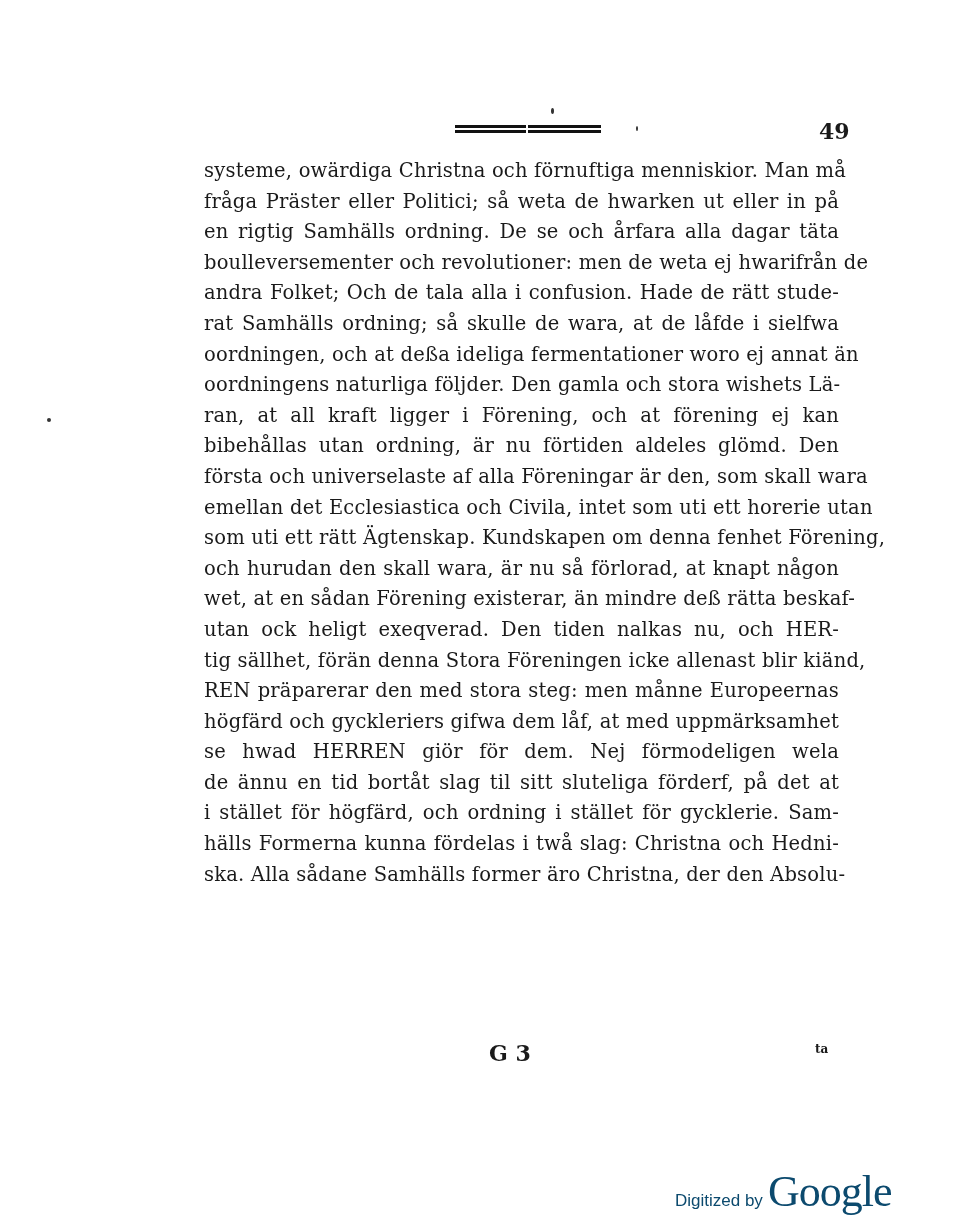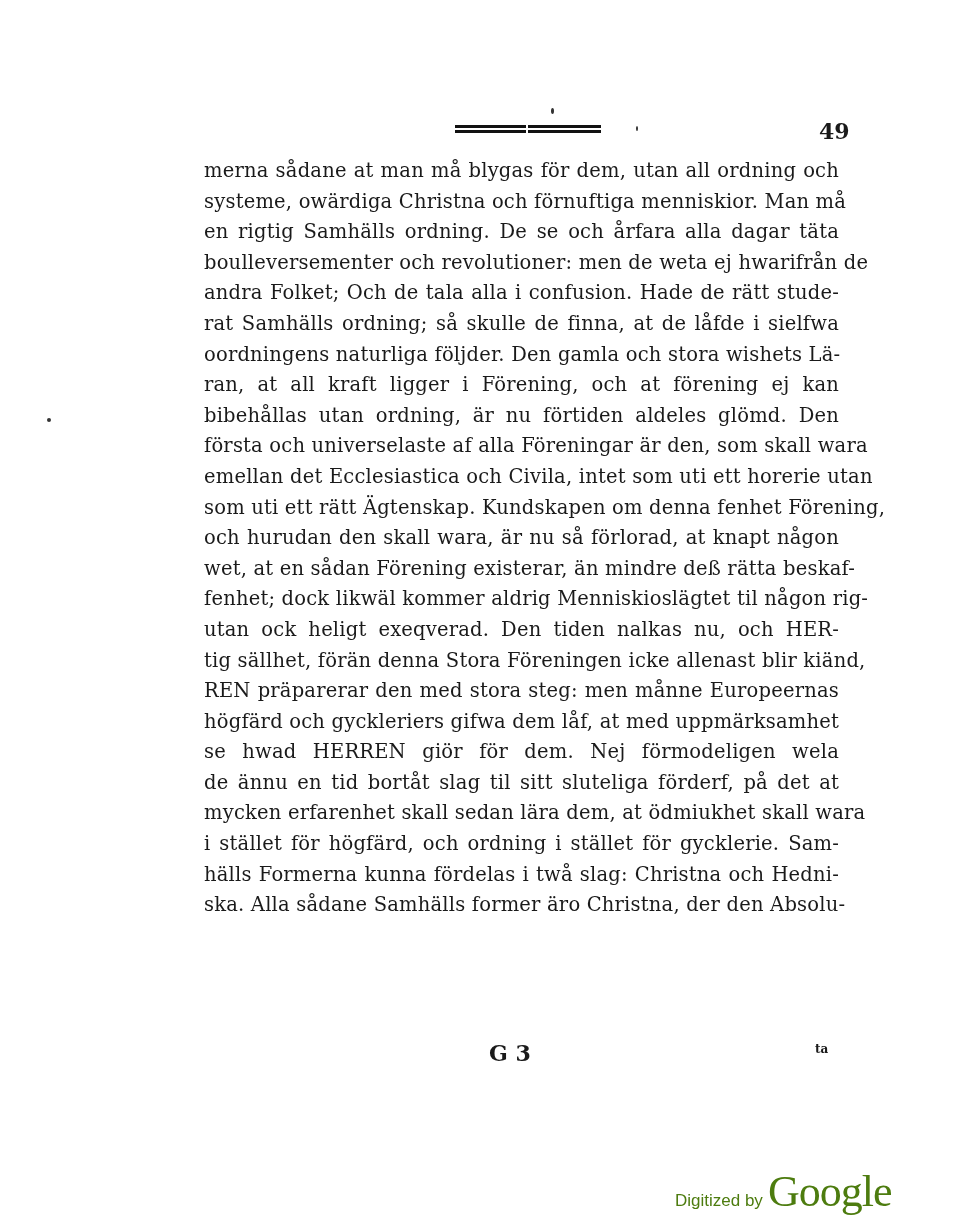--- a/index.html
+++ b/index.html
@@ -10,61 +10,60 @@
   .header-rule .bar { position:absolute; left:0; width:146px; background:#111; }
   .header-rule .b1 { top:0; height:3px; }
   .header-rule .b2 { top:5px; height:3px; }
   .header-rule .split { position:absolute; left:71px; top:-1px; width:2px; height:11px; background:#fff; }
   .page-number { position:absolute; left:780px; top:110px; font-size:22px; font-weight:bold; }
   .text-body { position:absolute; left:165px; top:148px; width:635px; }
   .line { height:30.6px; line-height:30.6px; font-size:19.5px; white-space:nowrap;
           text-align:justify; text-align-last:justify; letter-spacing:0.2px; }
   .signature { position:absolute; left:450px; top:1032px; font-size:22px; font-weight:bold; }
   .catchword { position:absolute; left:776px; top:1034px; font-size:12px; font-weight:bold; }
-  .watermark { position:absolute; left:636px; top:1158px; color:#4d7c0f; white-space:nowrap; }
+  .watermark { position:absolute; left:636px; top:1158px; color:#0c4a6e; white-space:nowrap; }
   .watermark .small { font-family:"Liberation Sans", sans-serif; font-size:17px; vertical-align:baseline; }
   .watermark .logo { font-family:"Liberation Serif", serif; font-size:44px; letter-spacing:-1px; }
   .speck { position:absolute; background:#333; border-radius:50%; }
 </style>
 </head>
 <body>
 
 <div class="page">
 
   <div class="header-rule">
     <div class="bar b1"></div>
     <div class="bar b2"></div>
     <div class="split"></div>
   </div>
 
   <div class="page-number">49</div>
 
   <div class="text-body">
-    <div class="line">merna sådane at man må blygas för dem, utan all ordning och</div>
     <div class="line">systeme, owärdiga Christna och förnuftiga menniskior.  Man må</div>
+    <div class="line">fråga Präster eller Politici; så weta de hwarken ut eller in på</div>
     <div class="line">en rigtig Samhälls ordning.  De se och årfara alla dagar täta</div>
     <div class="line">boulleversementer och revolutioner: men de weta ej hwarifrån de</div>
     <div class="line">andra Folket; Och de tala alla i confusion.  Hade de rätt stude-</div>
-    <div class="line">rat Samhälls ordning; så skulle de finna, at de låfde i sielfwa</div>
+    <div class="line">rat Samhälls ordning; så skulle de wara, at de låfde i sielfwa</div>
+    <div class="line">oordningen, och at deßa ideliga fermentationer woro ej annat än</div>
     <div class="line">oordningens naturliga följder.  Den gamla och stora wishets Lä-</div>
     <div class="line">ran, at all kraft ligger i Förening, och at förening ej kan</div>
     <div class="line">bibehållas utan ordning, är nu förtiden aldeles glömd.  Den</div>
     <div class="line">första och universelaste af alla Föreningar är den, som skall wara</div>
     <div class="line">emellan det Ecclesiastica och Civila, intet som uti ett horerie utan</div>
     <div class="line">som uti ett rätt Ägtenskap. Kundskapen om denna fenhet Förening,</div>
     <div class="line">och hurudan den skall wara, är nu så förlorad, at knapt någon</div>
     <div class="line">wet, at en sådan Förening existerar, än mindre deß rätta beskaf-</div>
-    <div class="line">fenhet; dock likwäl kommer aldrig Menniskioslägtet til någon rig-</div>
     <div class="line">utan ock heligt exeqverad.  Den tiden nalkas nu, och HER-</div>
     <div class="line">tig sällhet, förän denna Stora Föreningen icke allenast blir kiänd,</div>
     <div class="line">REN präparerar den med stora steg: men månne Europeernas</div>
     <div class="line">högfärd och gyckleriers gifwa dem låf, at med uppmärksamhet</div>
     <div class="line">se hwad HERREN giör för dem.  Nej förmodeligen wela</div>
     <div class="line">de ännu en tid bortåt slag til sitt sluteliga förderf, på det at</div>
-    <div class="line">mycken erfarenhet skall sedan lära dem, at ödmiukhet skall wara</div>
     <div class="line">i stället för högfärd, och ordning i stället för gycklerie.  Sam-</div>
     <div class="line">hälls Formerna kunna fördelas i twå slag: Christna och Hedni-</div>
     <div class="line">ska.  Alla sådane Samhälls former äro Christna, der den Absolu-</div>
   </div>
 
   <div class="signature">G 3</div>
   <div class="catchword">ta</div>
 
   <div class="watermark">
     <span class="small">Digitized by</span>

